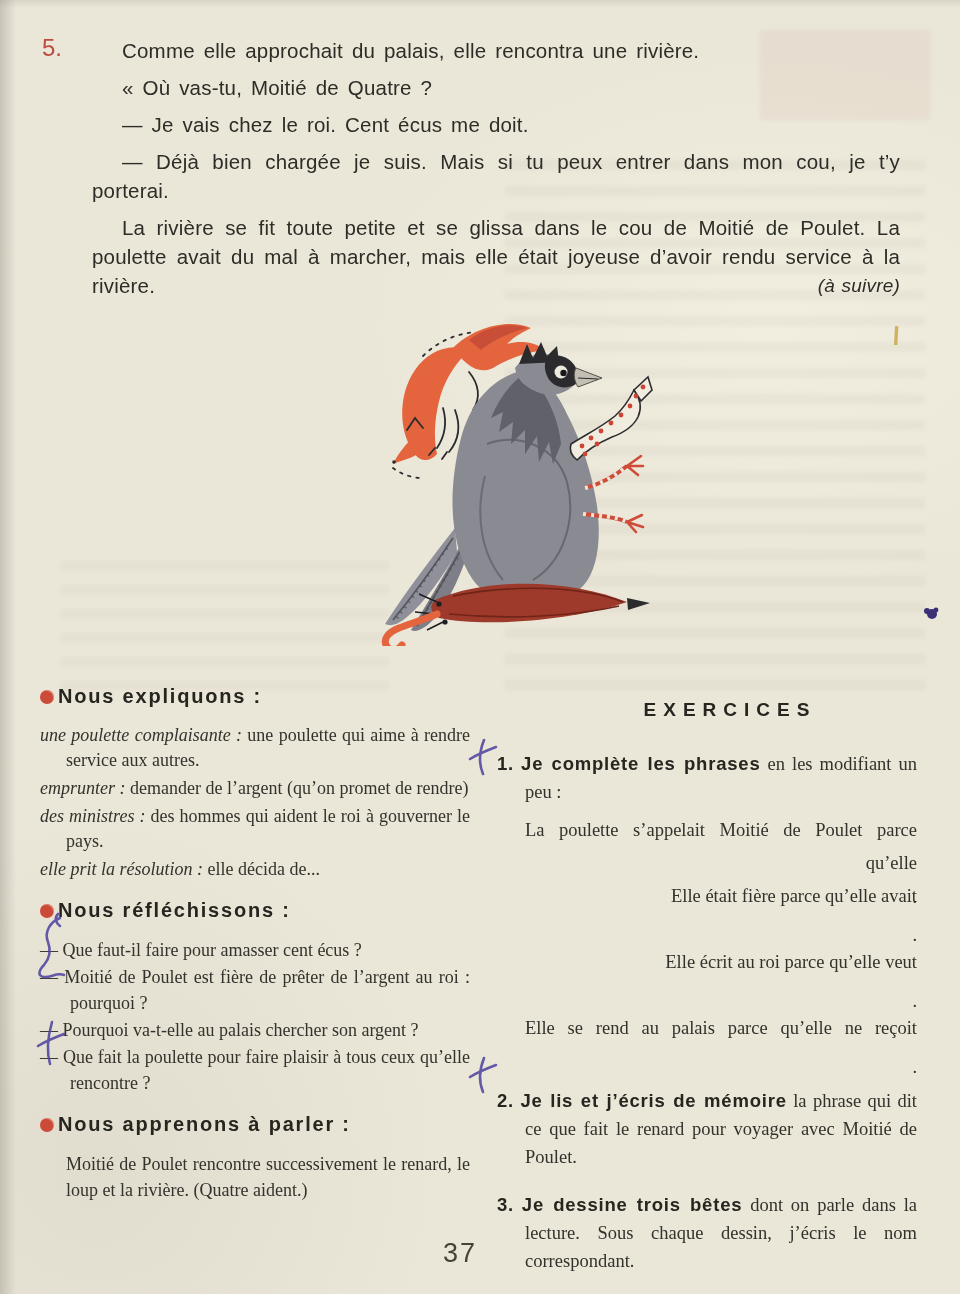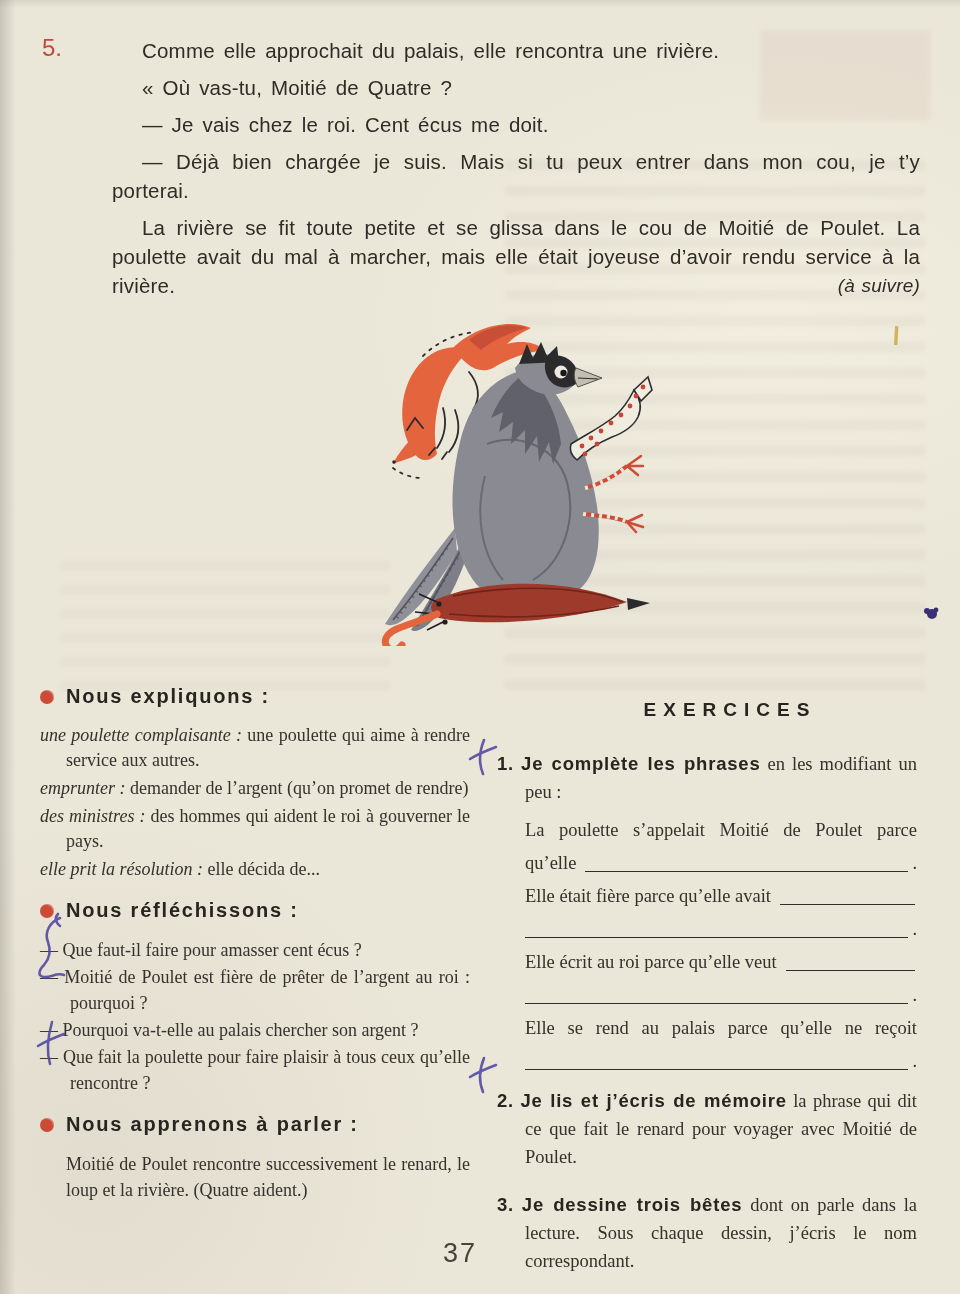--- a/index.html
+++ b/index.html
@@ -15,48 +15,48 @@
     background:linear-gradient(180deg, rgba(110,108,100,.14), rgba(110,108,100,0));}
   .bleed{position:absolute;pointer-events:none;filter:blur(2px);}
   .b1{left:505px;top:150px;width:420px;height:540px;
     background:repeating-linear-gradient(0deg, rgba(122,112,92,.05) 0 10px, rgba(122,112,92,0) 10px 26px);}
   .b2{left:60px;top:560px;width:330px;height:130px;
     background:repeating-linear-gradient(0deg, rgba(122,112,92,.04) 0 9px, rgba(122,112,92,0) 9px 24px);}
   .b3{left:760px;top:30px;width:170px;height:90px;background:rgba(150,60,50,.05);}
 
   .sec-num{position:absolute;left:42px;top:34px;font-family:"Liberation Sans",sans-serif;
     font-size:24px;color:#bf4a3e;}
-  .story{position:absolute;left:112px;top:36px;width:808px;
+  .story{position:absolute;left:92px;top:36px;width:808px;
     font-family:"Liberation Sans",sans-serif;font-size:20.5px;line-height:29px;
     color:#2e2c27;word-spacing:3px;letter-spacing:.2px;}
   .story p{margin:0 0 8px;text-indent:30px;}
   .story p.just{text-align:justify;}
   .suivre{float:right;font-style:italic;font-size:19px;word-spacing:1px;}
 
   .illus{position:absolute;left:335px;top:316px;}
 
   .leftcol{position:absolute;left:40px;top:684px;width:430px;font-size:18px;line-height:25px;}
-  .sec-head{display:flex;align-items:center;gap:12px;margin:0 0 14px;
+  .sec-head{display:flex;align-items:center;gap:4px;margin:0 0 14px;
     font-family:"Liberation Sans",sans-serif;font-weight:bold;font-size:20px;
     letter-spacing:1.8px;color:#26251f;}
   .bullet{width:14px;height:14px;border-radius:50%;background:#cc4a38;
     box-shadow:inset -1px 1px 0 rgba(255,220,200,.35);flex:0 0 14px;}
   .def{margin:0 0 3px;padding-left:26px;text-indent:-26px;text-align:justify;}
   .term{font-style:italic;}
   .gap1{margin-top:16px;}
   .q{margin:0 0 1px;padding-left:30px;text-indent:-30px;text-align:justify;line-height:26px;}
   .parler-text{margin:0 0 0 26px;text-align:justify;line-height:26px;}
 
   .rightcol{position:absolute;left:497px;top:696px;width:420px;font-size:18.5px;line-height:28px;color:#33312b;}
   .ex-title{font-family:"Liberation Sans",sans-serif;font-weight:bold;font-size:19px;
     letter-spacing:7px;color:#26251f;text-align:center;padding-left:46px;margin:0 0 26px;}
   .ex{margin:0 0 10px;padding-left:28px;text-indent:-28px;text-align:justify;}
   .exnum,.bx{font-family:"Liberation Sans",sans-serif;font-weight:bold;font-size:18.5px;
     letter-spacing:.8px;color:#26251f;}
-  .row{display:flex;align-items:flex-end;height:28px;margin:0 0 5px 28px;}
+  .row{display:flex;align-items:flex-end;height:28px;margin:0 0 5px 28px;flex-direction:column;}
   .row .pre{white-space:nowrap;}
   .blank{flex:1;border-bottom:1.8px solid #2f2d29;margin:0 2px 5px 9px;}
   .blank.lead0{margin-left:0;}
   .dot{margin-left:2px;}
   .jline{height:28px;margin:0 0 5px 28px;text-align:justify;text-align-last:justify;}
   .mt1{margin-top:12px;}
   .mt2{margin-top:20px;}
 
   .marks{position:absolute;left:0;top:0;pointer-events:none;}
   .pagenum{position:absolute;left:412px;top:1238px;width:96px;text-align:center;

